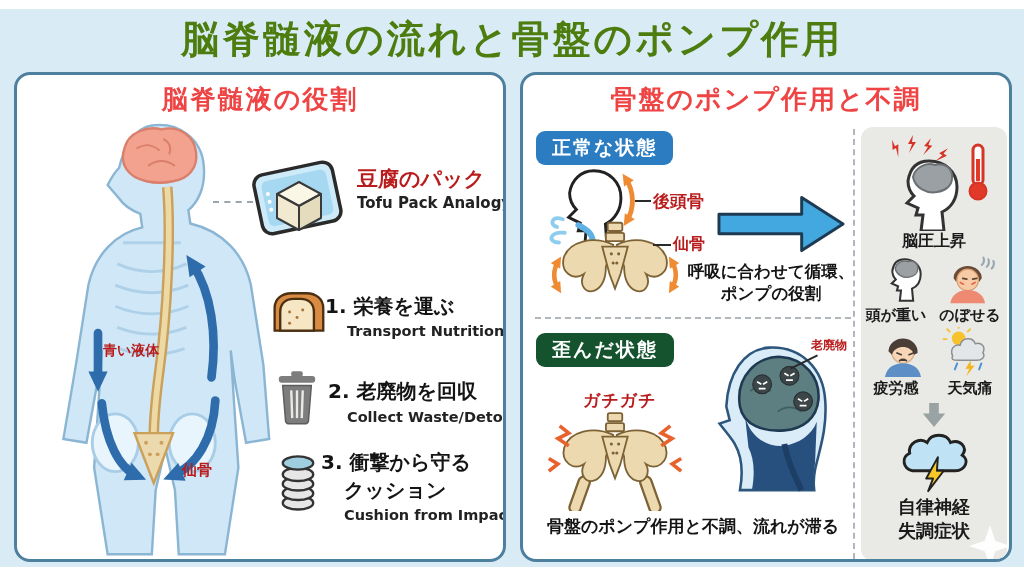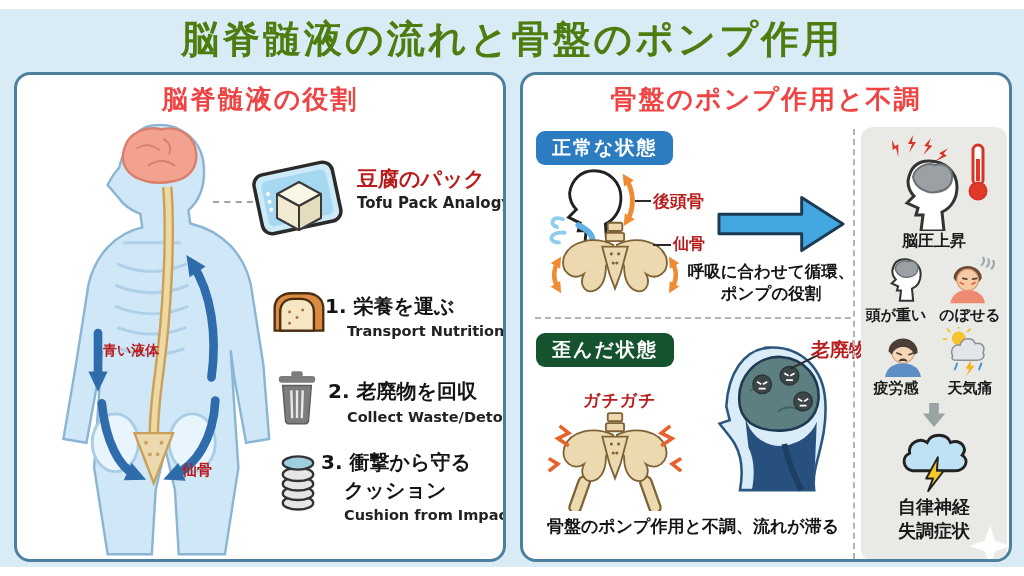--- a/index.html
+++ b/index.html
@@ -262,21 +262,21 @@
             <circle cx="106" cy="38" r="11" fill="#3c4649" stroke="#2a3335" stroke-width="1.5"></circle>
             <path d="M100,35 l5,3 M112,35 l-5,3 M102,43 h8" stroke="#fff" stroke-width="2"></path>
           </g>
         <g>
             <circle cx="122" cy="68" r="11" fill="#3c4649" stroke="#2a3335" stroke-width="1.5"></circle>
             <path d="M116,65 l5,3 M128,65 l-5,3 M118,73 h8" stroke="#fff" stroke-width="2"></path>
           </g>
       </g>
     </svg>
     <div class="leader" style="left:266px;top:286px;width:30px;transform:rotate(-26deg);"></div>
-    <div class="jp-label" style="left:288px;top:262px;font-size:19px;text-align:center;">老廃物</div>
+    <div class="jp-label" style="left:288px;top:262px;font-size:12px;text-align:center;">老廃物</div>
 
     <div class="caption" style="left:10px;top:440px;width:320px;font-size:17px;">骨盤のポンプ作用と不調、流れが滞る</div>
 
     <div class="dash-v" style="left:330px;top:54px;height:430px;"></div>
 
     <div class="gray-panel">
 
       <svg class="abs" style="left:8px;top:4px;" width="126" height="100" viewBox="0 0 126 100">
         <g fill="#d63426">
           <path transform="translate(18,12) rotate(-32)" d="M6,0 L1,9 L5,9 L2,18 L9,7 L5,7 Z"></path>

